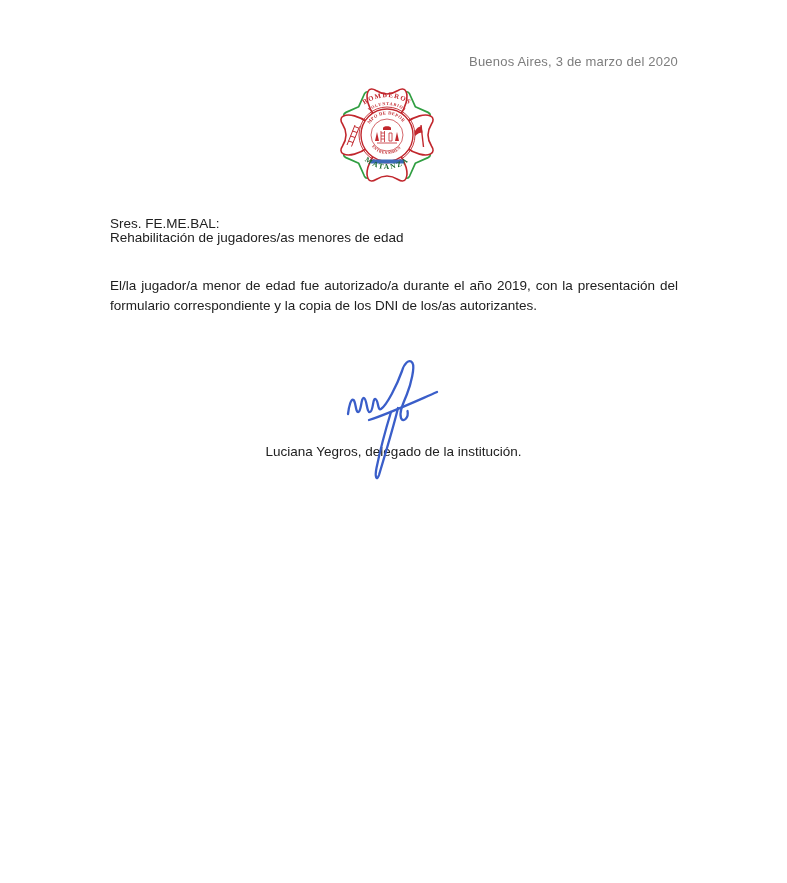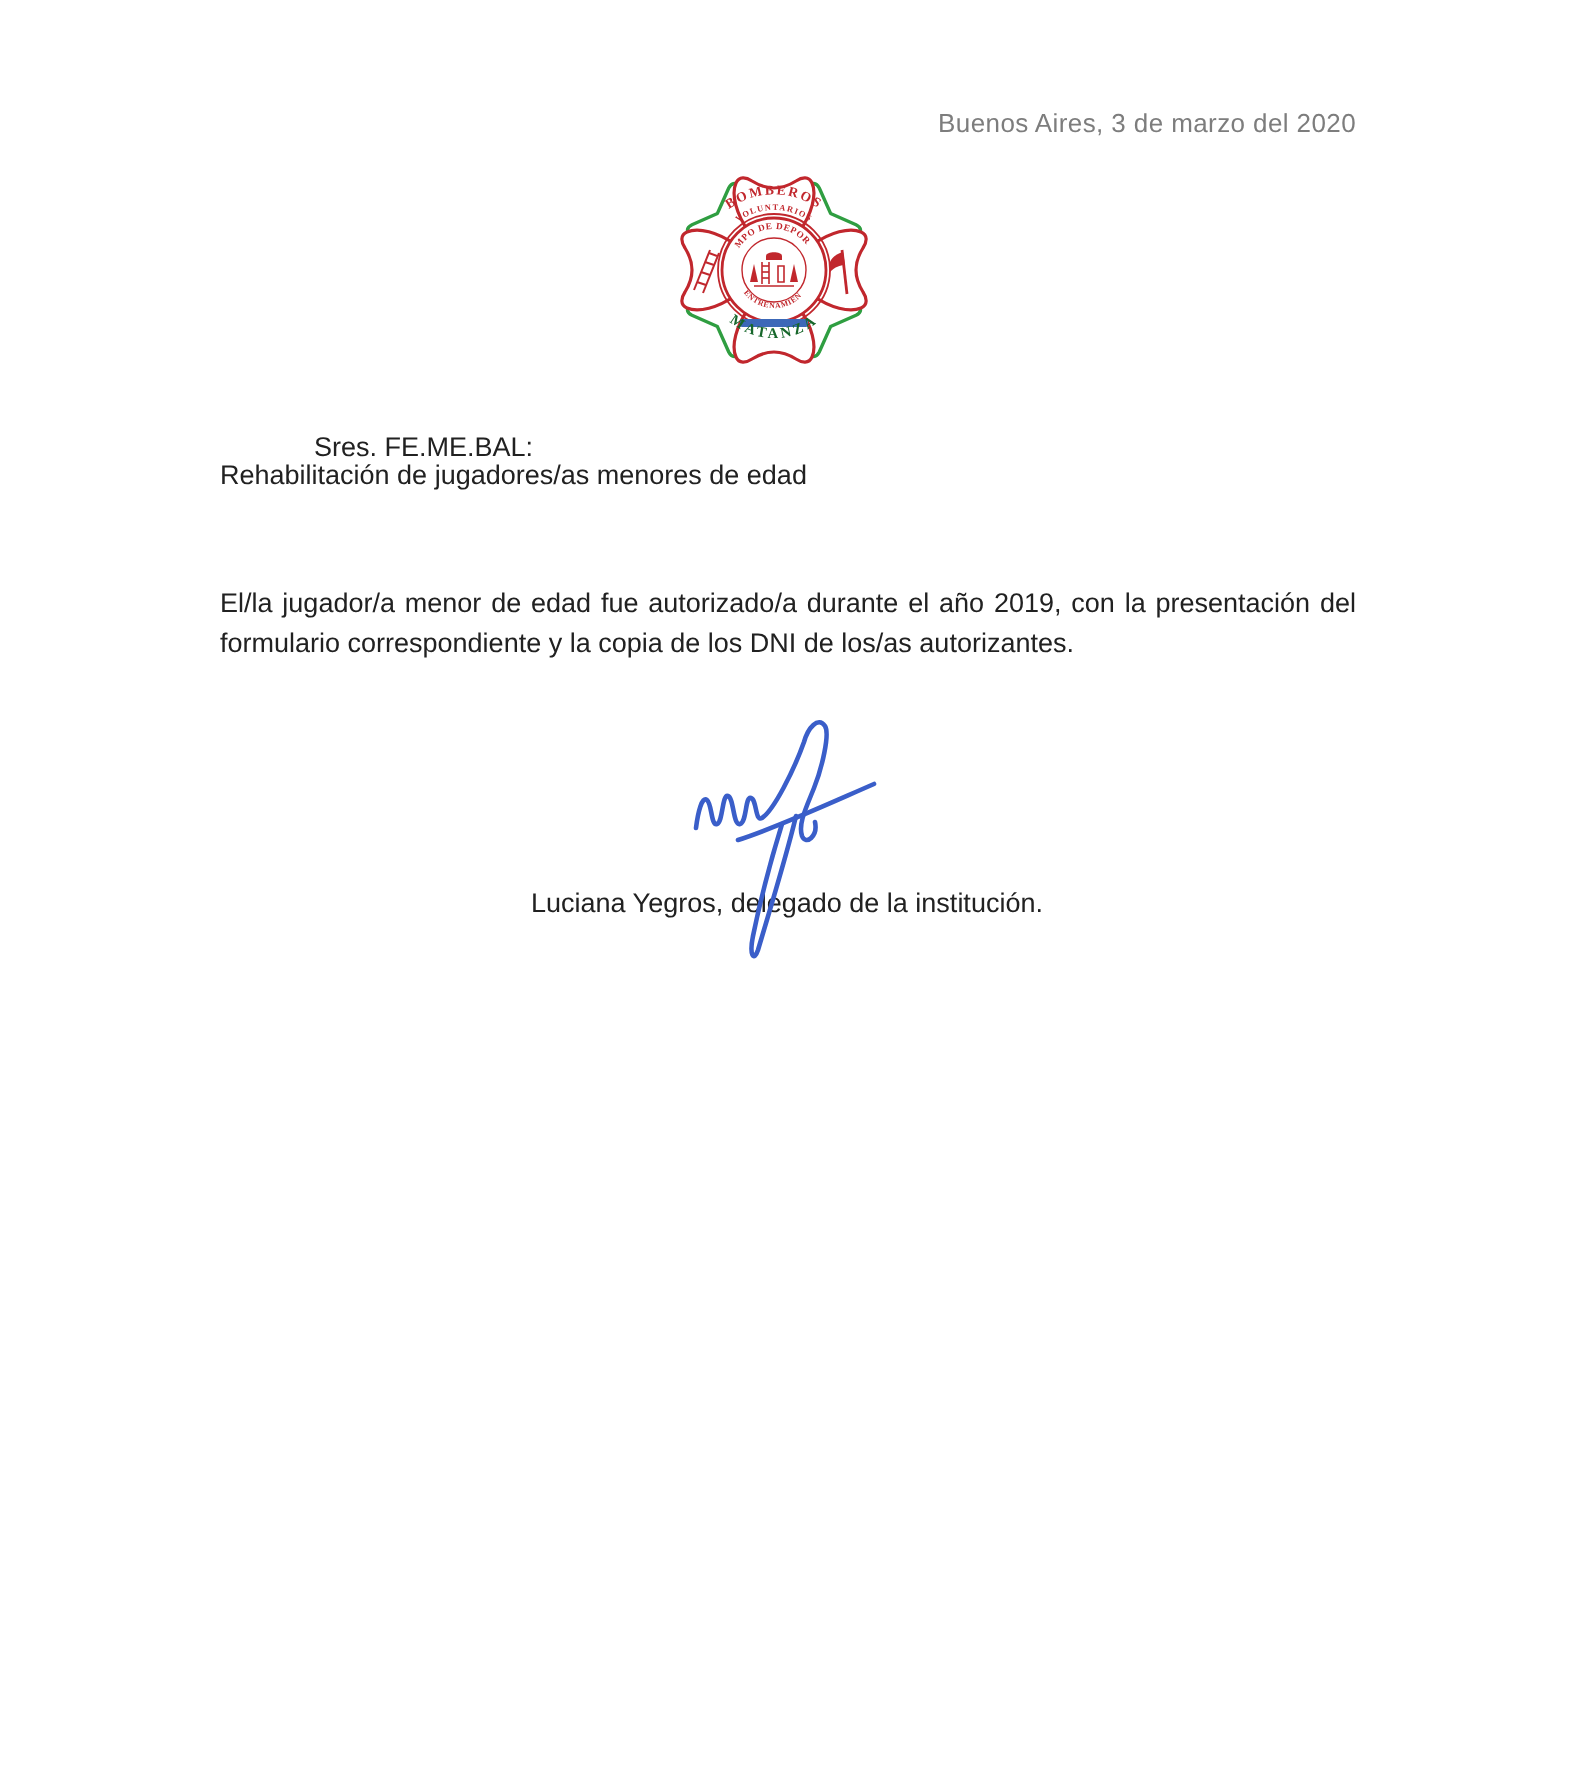--- a/index.html
+++ b/index.html
@@ -29,23 +29,23 @@
     width: 100px;
     height: 102px;
   }
   .letter-body {
     position: absolute;
     left: 110px;
     width: 568px;
     color: #212121;
     font-size: 13.5px;
   }
-  .salutation   { top: 216px; margin-left: 47px; }
+  .salutation   { top: 216px; }
   .subject      { top: 230px; }
-  .paragraph    { top: 292px; text-align: justify; line-height: 20.4px; }
+  .paragraph    { top: 276px; text-align: justify; line-height: 20.4px; }
   .signature-wrap {
     position: absolute;
     top: 357px;
     left: 340px;
     width: 100px;
     height: 125px;
     z-index: 2;
   }
   .signature-caption {
     position: absolute;

